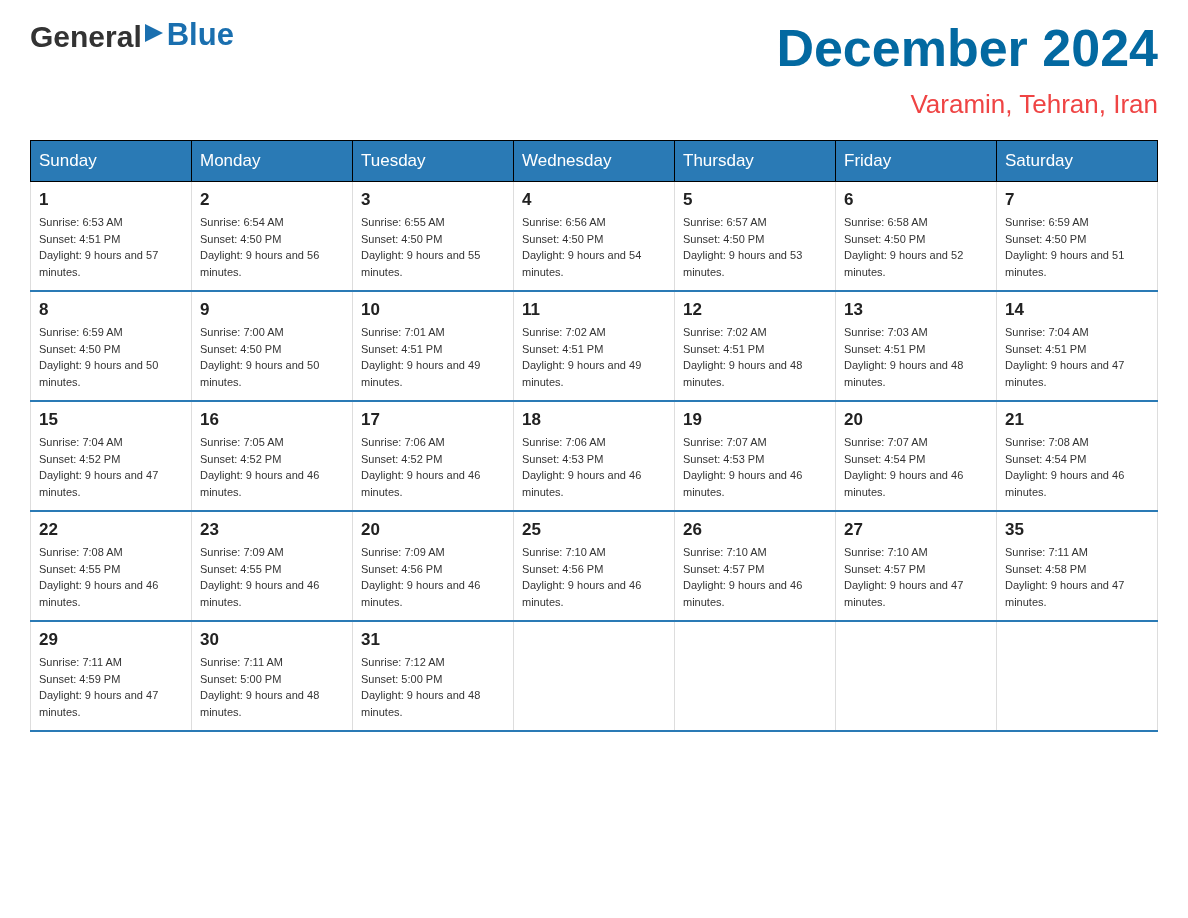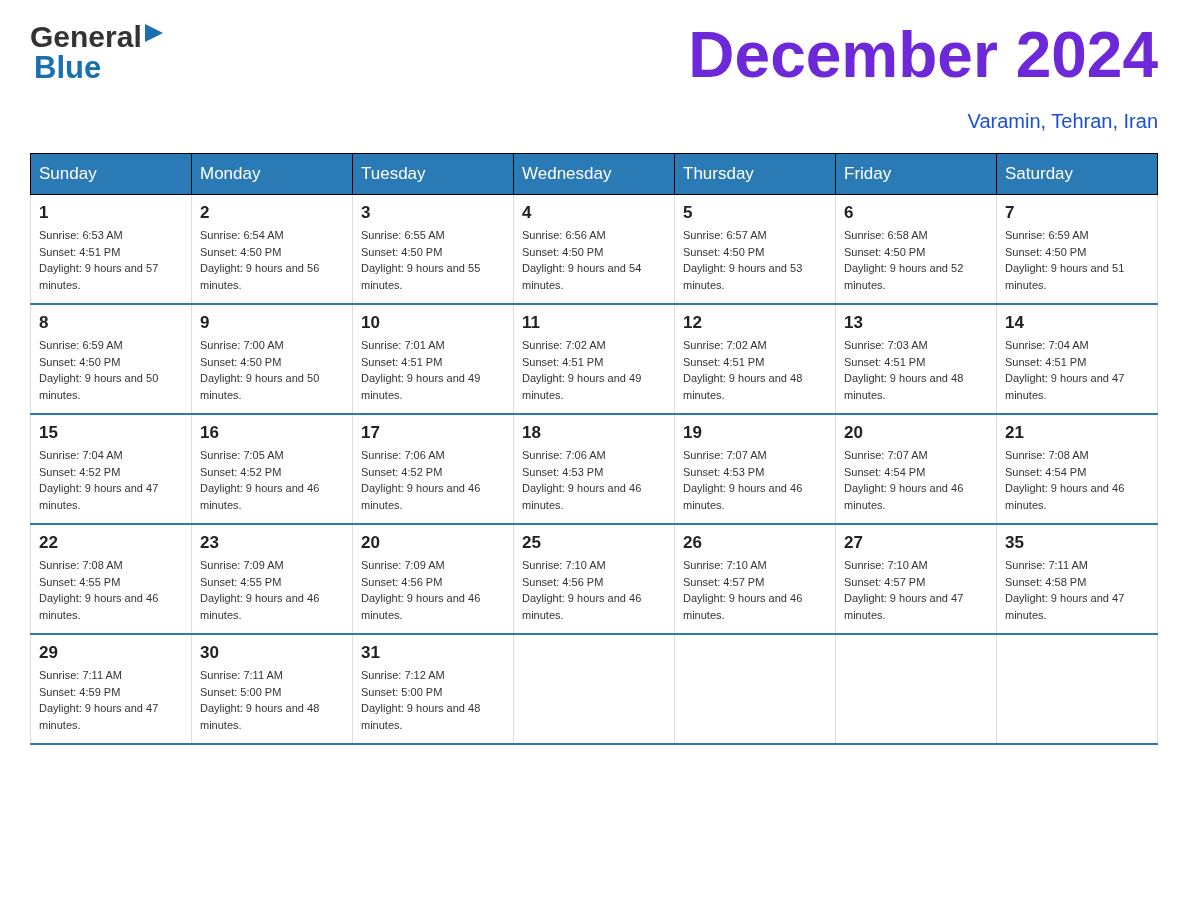--- a/index.html
+++ b/index.html
@@ -11,36 +11,36 @@
       min-height: 918px;
     }
     .header {
       display: flex;
       justify-content: space-between;
       align-items: flex-start;
       margin-bottom: 20px;
     }
     .logo {
       display: flex;
-      flex-direction: column;
-      align-items: flex-start;
+      flex-direction: row;
+      align-items: center;
     }
     .title-section {
       text-align: right;
     }
     .month-title {
-      font-size: 64px;
+      font-size: 52px;
       font-weight: bold;
-      color: #6d28d9;
+      color: #0369a1;
       line-height: 1.1;
     }
     .location {
-      font-size: 20px;
-      color: #1d4ed8;
-      margin-top: 20px;
+      font-size: 26px;
+      color: #ef4444;
+      margin-top: 12px;
     }
     table {
       width: 100%;
       border-collapse: collapse;
       table-layout: fixed;
     }
     thead tr {
       background-color: #2a7ab5;
     }
     thead th {

